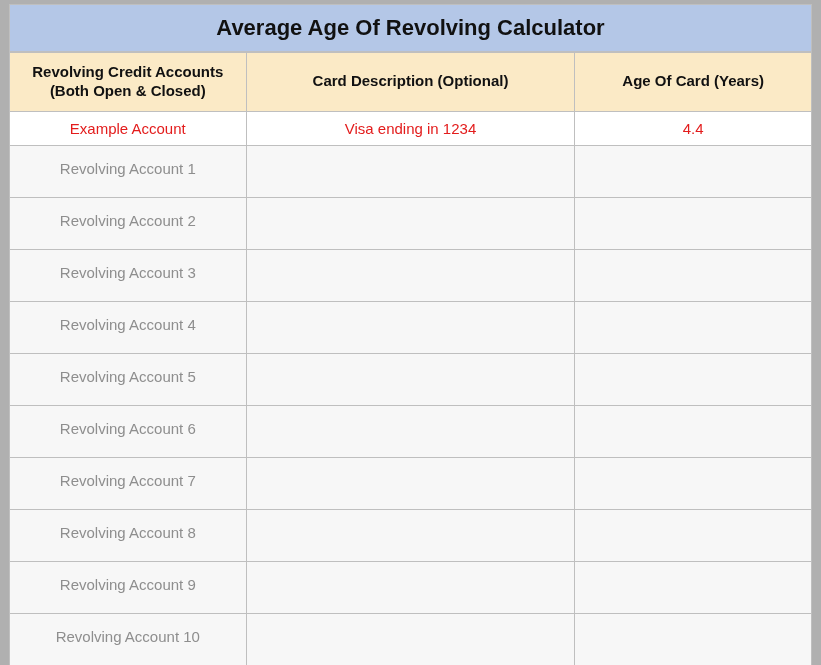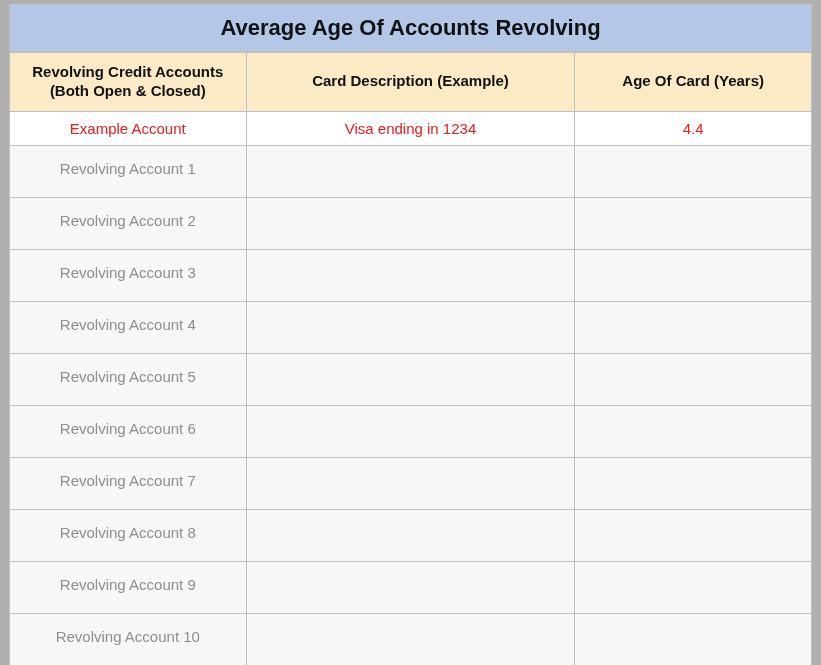--- a/index.html
+++ b/index.html
@@ -76,29 +76,29 @@
     tr.input-row td input::placeholder {
       color: #8e8e8e;
     }
     tr.input-row td.col1-cell input {
     }
   </style>
 </head>
 <body>
 
 <div class="wrap">
-  <div class="title-bar">Average Age Of Accounts Revolving</div>
+  <div class="title-bar">Average Age Of Revolving Calculator</div>
   <table>
     <thead>
       <tr>
         <th class="col1">
           <span>Revolving Credit Accounts</span><br>
           <span>(Both Open &amp; Closed)</span>
         </th>
-        <th class="col2">Card Description (Example)</th>
+        <th class="col2">Card Description (Optional)</th>
         <th class="col3">Age Of Card (Years)</th>
       </tr>
     </thead>
     <tbody id="tbody">
       <tr class="example-row">
         <td>Example Account</td>
         <td>Visa ending in 1234</td>
         <td>4.4</td>
       </tr>
 

